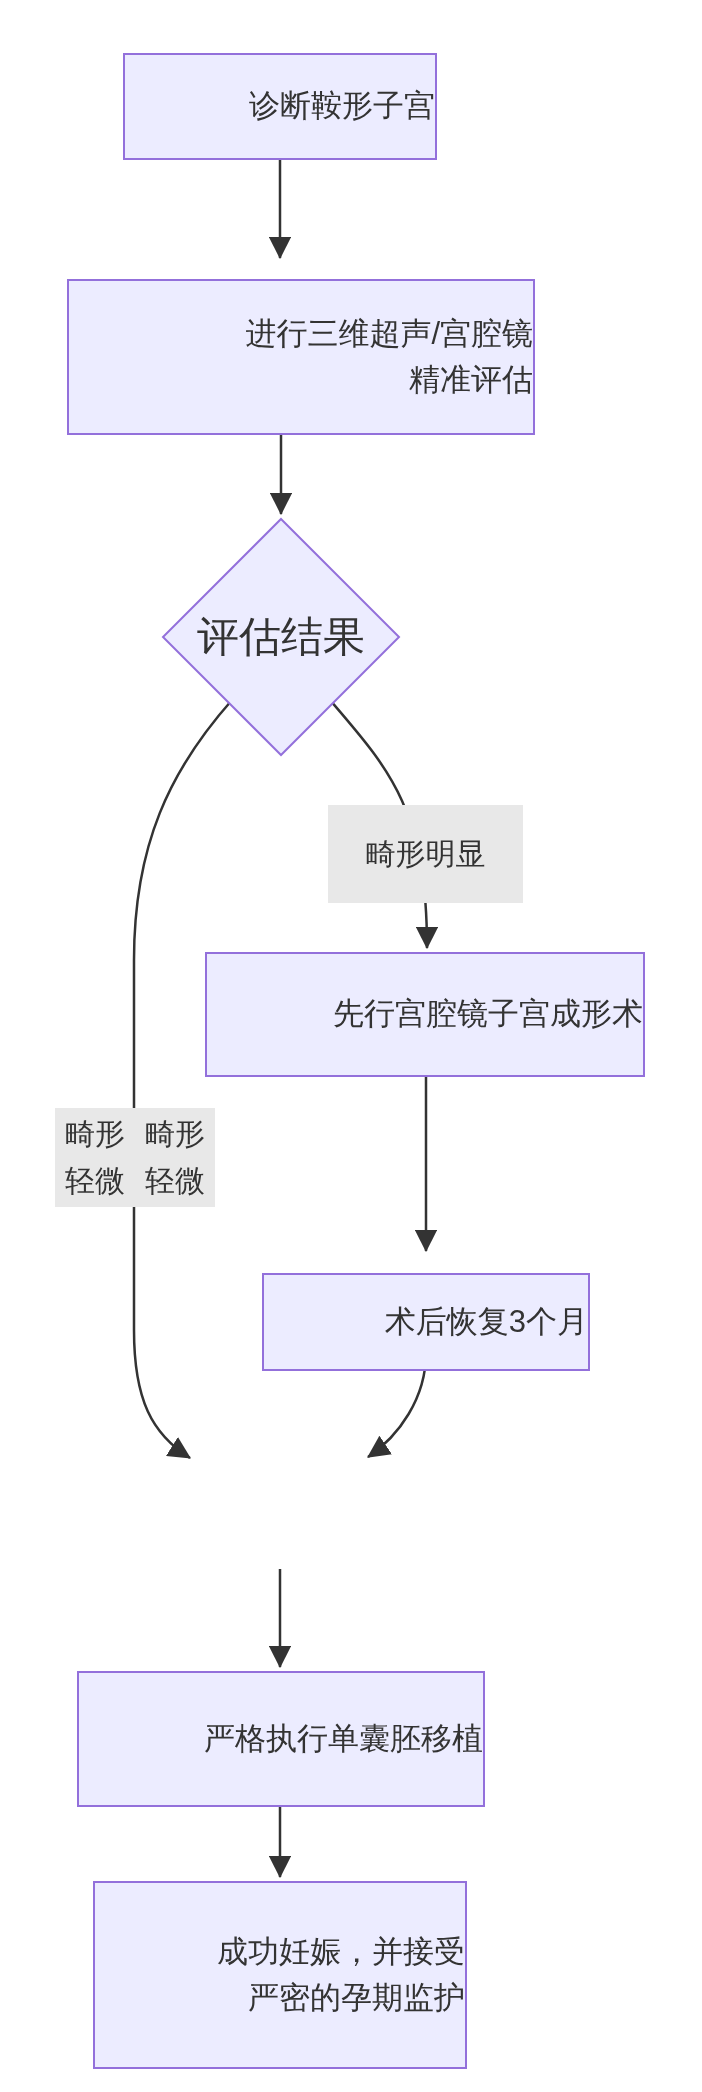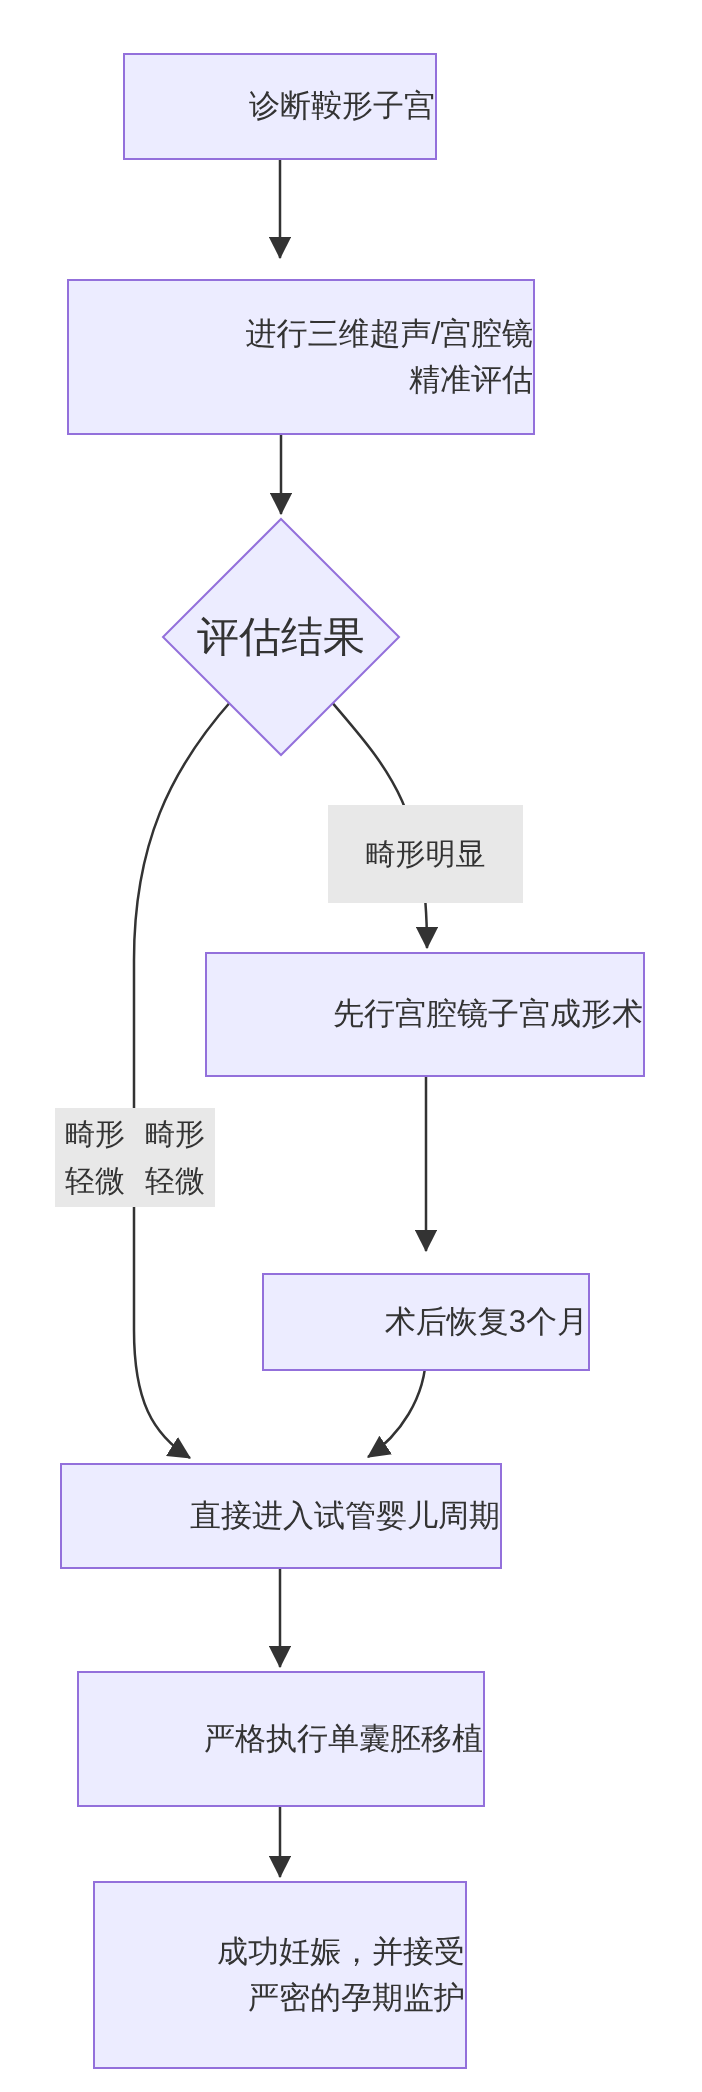--- a/index.html
+++ b/index.html
@@ -99,23 +99,20 @@
   </div>
 
   <div class="node" style="left:205px; top:952px; width:440px; height:125px;">
     <span>先行宫腔镜子宫成形术</span>
   </div>
 
   <div class="node" style="left:262px; top:1255px; width:328px; height:98px;margin-top:18px;">
     <span>术后恢复3个月</span>
   </div>
 
-  <div class="node" style="left:60px; top:1463px; width:442px; height:106px;">
-    <span>直接进入试管婴儿周期</span>
-  </div>
 
   <div class="node" style="left:77px; top:1671px; width:408px; height:136px;">
     <span>严格执行单囊胚移植</span>
   </div>
 
   <div class="node" style="left:93px; top:1881px; width:374px; height:188px;">
     <div>成功妊娠，并接受</div>
     <div>严密的孕期监护</div>
   </div>
 

